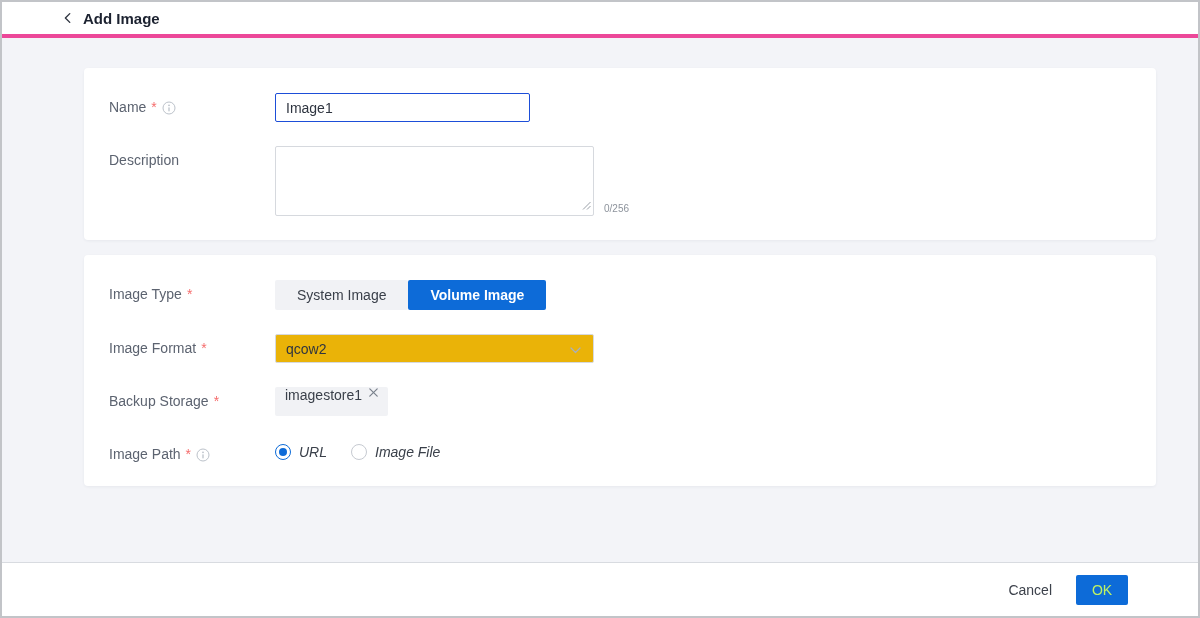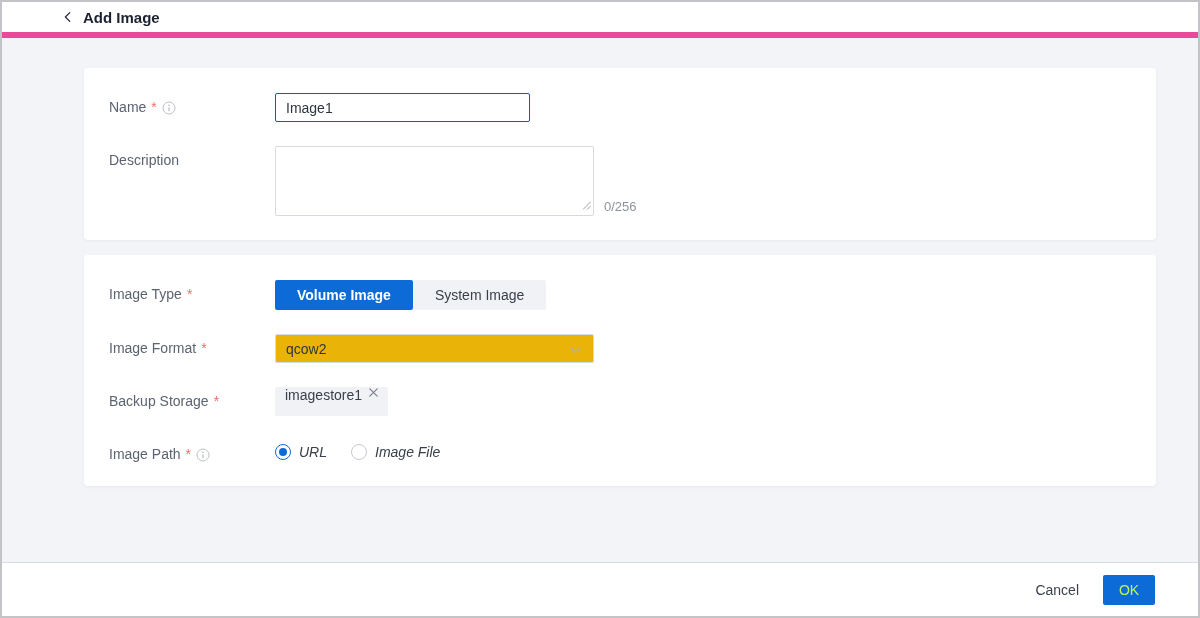--- a/index.html
+++ b/index.html
@@ -13,21 +13,21 @@
     width: 1200px; height: 618px;
     border: 2px solid #c2c4c8;
     background: #f3f4f8;
     display: flex; flex-direction: column;
     overflow: hidden;
   }
   
   .page-header {
     height: 36px; flex: 0 0 36px;
     background: #ffffff;
-    border-bottom: 6px solid #ec4899;
+    border-bottom: 4px solid #ec4899;
     display: flex; align-items: center;
     padding-left: 57px;
   }
   .back-btn {
     width: 18px; height: 18px;
     display: inline-flex; align-items: center; justify-content: center;
     cursor: pointer; margin-right: 6px;
   }
   .page-title {
     font-size: 15px; font-weight: bold; color: #1c2230;
@@ -64,21 +64,21 @@
     position: relative; width: 319px; height: 70px;
     border: 1px solid #d6d9de; border-radius: 2px; background: #fff;
   }
   .textarea-wrap textarea {
     width: 100%; height: 100%; border: none; resize: none; outline: none;
     padding: 6px 10px; font-size: 14px;
     font-family: "Liberation Sans", "DejaVu Sans", sans-serif;
     background: transparent;
   }
   .resize-handle { position: absolute; right: 2px; bottom: 2px; pointer-events: none; }
-  .char-counter { margin-left: 10px; font-size: 13px; color: #8d939c; padding-bottom: 2px; }
+  .char-counter { margin-left: 10px; font-size: 10px; color: #8d939c; padding-bottom: 2px; }
   
   .toggle-group { display: flex; }
   .toggle-btn {
     height: 30px; padding: 0 22px;
     display: inline-flex; align-items: center; justify-content: center;
     font-size: 14px; cursor: pointer; border-radius: 2px;
     background: #f1f2f5; color: #3a404a;
   }
   .toggle-btn.selected {
     background: #0d6bd8; color: #ffffff; font-weight: bold;
@@ -111,21 +111,21 @@
   .radio-circle.checked::after {
     content: ""; width: 8px; height: 8px; border-radius: 50%; background: #0d6bd8;
   }
   .radio-label { font-size: 14px; color: #3a404a; font-style: italic; }
   .path-input { margin-top: 17px; }
   
   .page-footer {
     flex: 0 0 54px; height: 54px;
     background: #ffffff; border-top: 1px solid #d8dbe0;
     display: flex; align-items: center; justify-content: flex-end;
-    padding-right: 43px;
+    padding-right: 70px;
   }
   .cancel-btn {
     background: none; border: none; font-size: 14px; color: #3c414b;
     cursor: pointer; margin-right: 24px;
     font-family: "Liberation Sans", "DejaVu Sans", sans-serif;
   }
   .ok-btn {
     width: 52px; height: 30px;
     background: #0d6bd8; color: #bef264; border: none; border-radius: 2px;
     font-size: 14px; cursor: pointer;
@@ -186,22 +186,22 @@
     </div>
 
     <div class="card">
 
       <div class="form-row">
         <div class="row-label">
           <span>Image Type</span>
           <span class="req">*</span>
         </div>
         <div class="toggle-group">
+          <span class="toggle-btn">System Image</span>
           <span class="toggle-btn selected">Volume Image</span>
-          <span class="toggle-btn">System Image</span>
         </div>
       </div>
 
       <div class="form-row">
         <div class="row-label">
           <span>Image Format</span>
           <span class="req">*</span>
         </div>
         <div class="select-box">
           <span class="select-value">qcow2</span>

